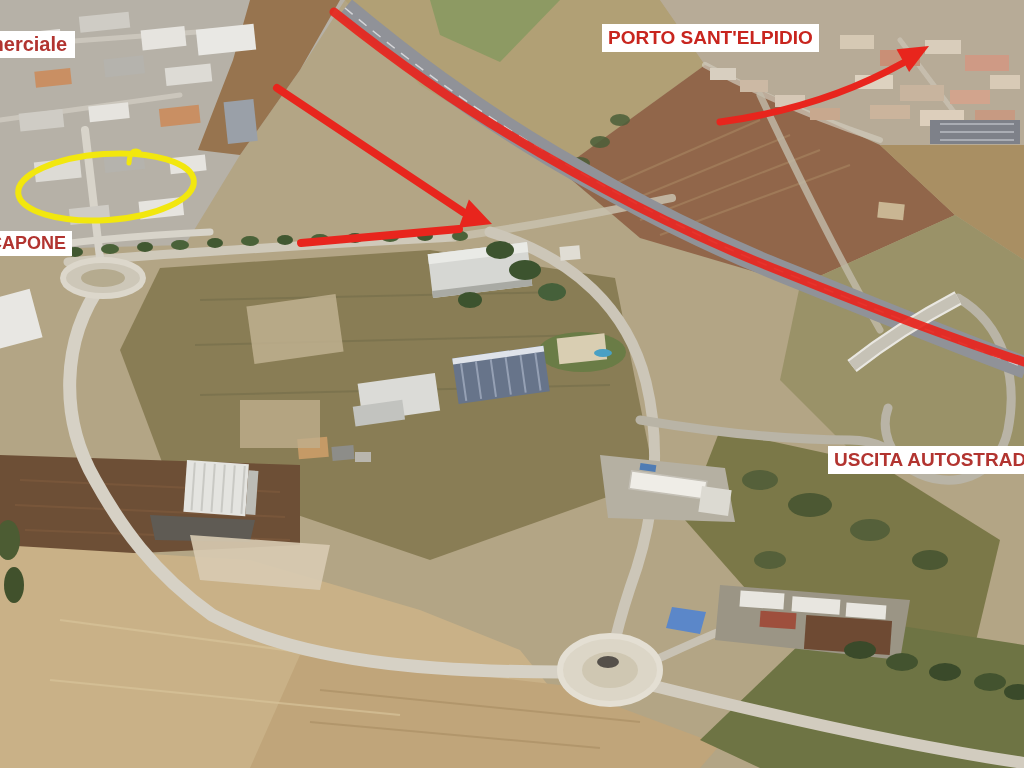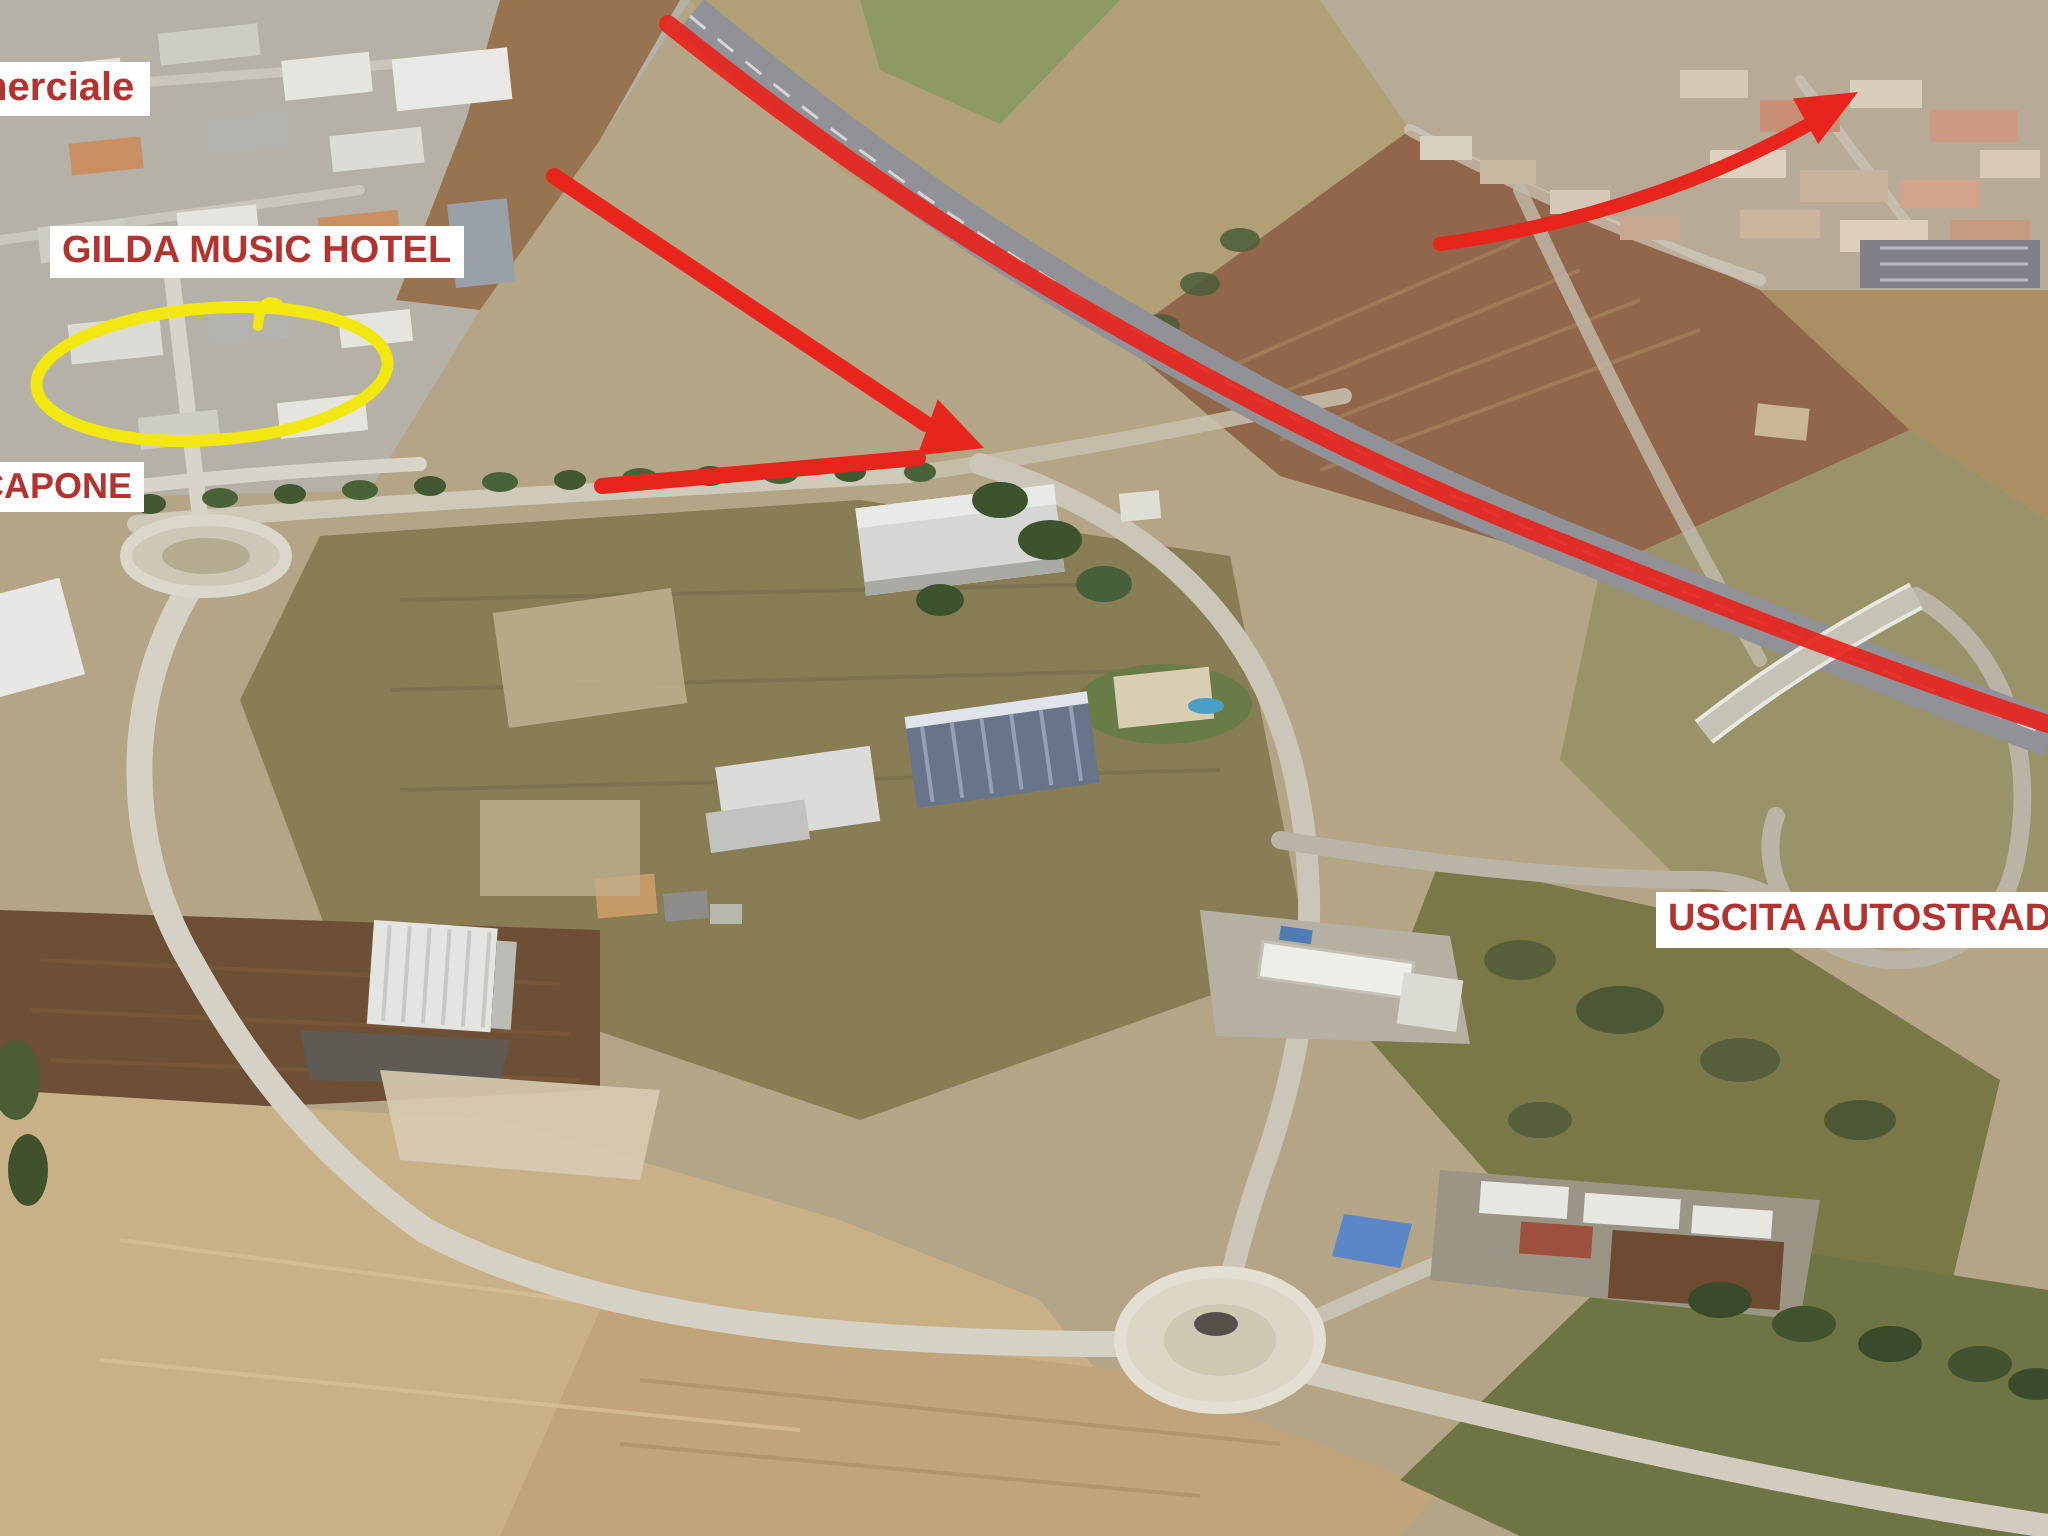--- a/index.html
+++ b/index.html
@@ -235,21 +235,21 @@
     </g>
 
     <g>
       <ellipse cx="106" cy="187" rx="88" ry="33" fill="none" stroke-width="6" transform="rotate(-4 106 187)" stroke="#f2e70e"></ellipse>
       <path d="M129,163 Q130,148 139,152" fill="none" stroke-width="5" stroke-linecap="round" stroke="#f2e70e"></path>
     </g>
   </svg>
 
   <div class="map-label" style="left:-14px;top:31px;font-size:20px;padding:2px 8px 2px 0;">merciale</div>
 
-  <div class="map-label" style="left:25px;top:113px;font-size:19px;padding:2px 6px;">GILDA MUSIC HOTEL</div>
 
   <div class="map-label" style="left:-11px;top:231px;font-size:18px;padding:2px 6px 2px 0;">CAPONE</div>
 
+  <div class="map-label bright" style="left:602px;top:24px;font-size:19px;padding:3px 6px;">PORTO SANT'ELPIDIO</div>
 
 
   <div class="map-label" style="left:828px;top:446px;font-size:19px;padding:3px 6px;">USCITA AUTOSTRADA</div>
 
 </div>
 
 </body></html>

